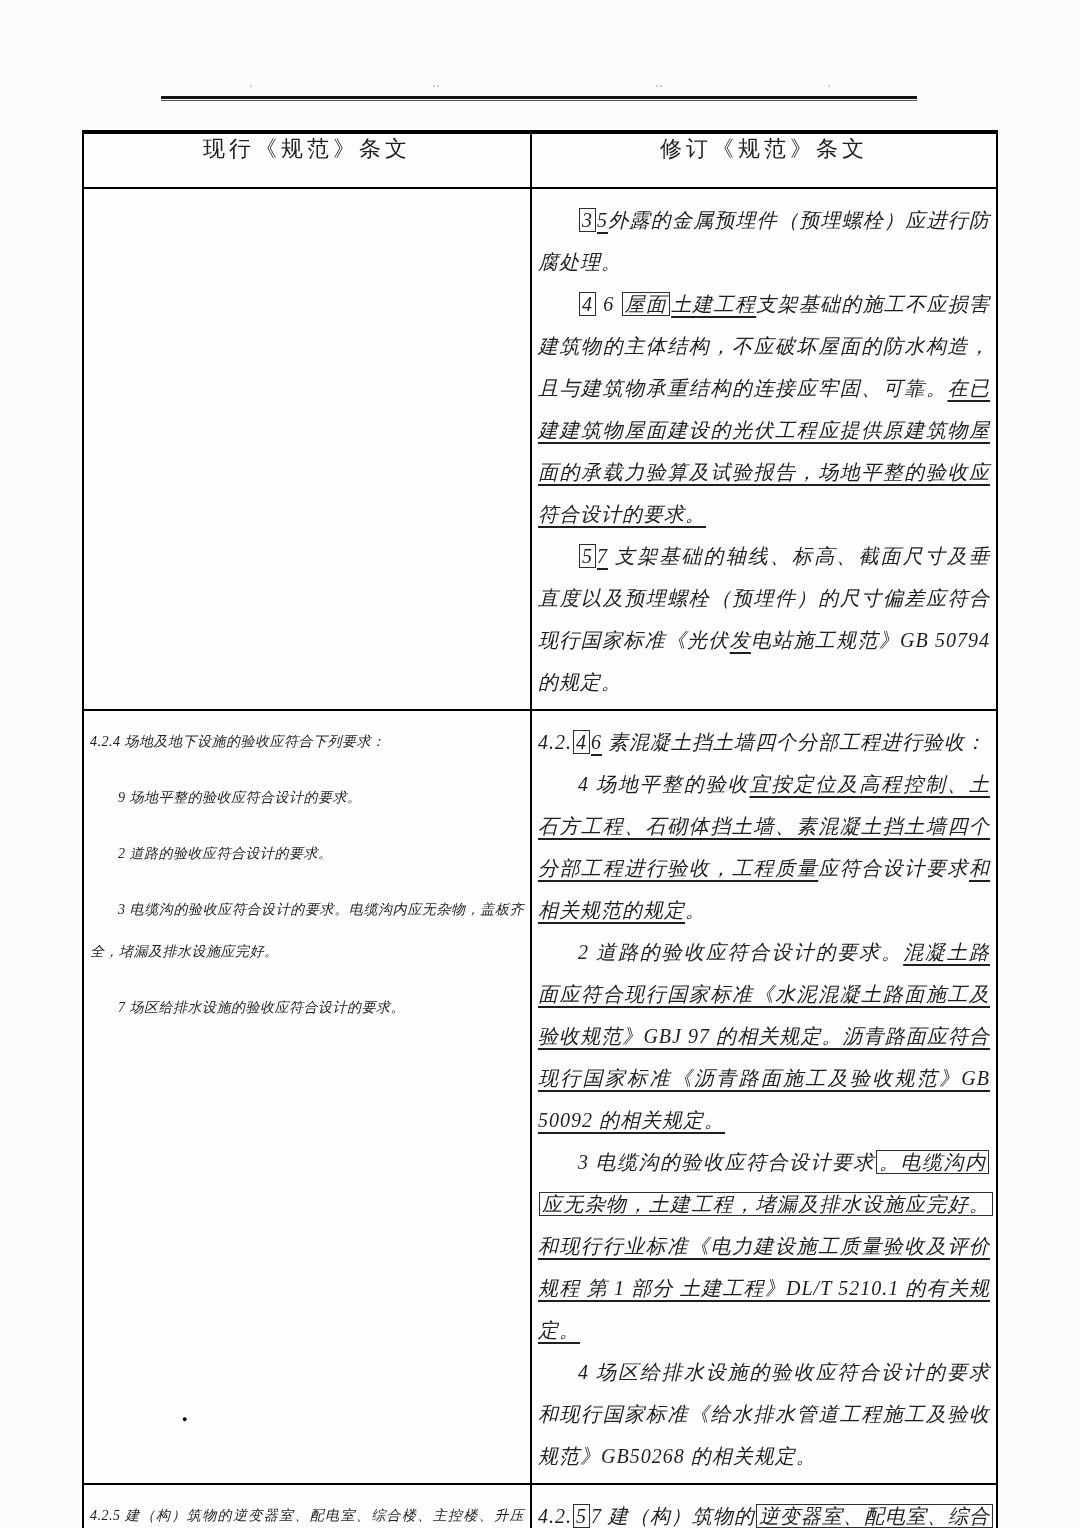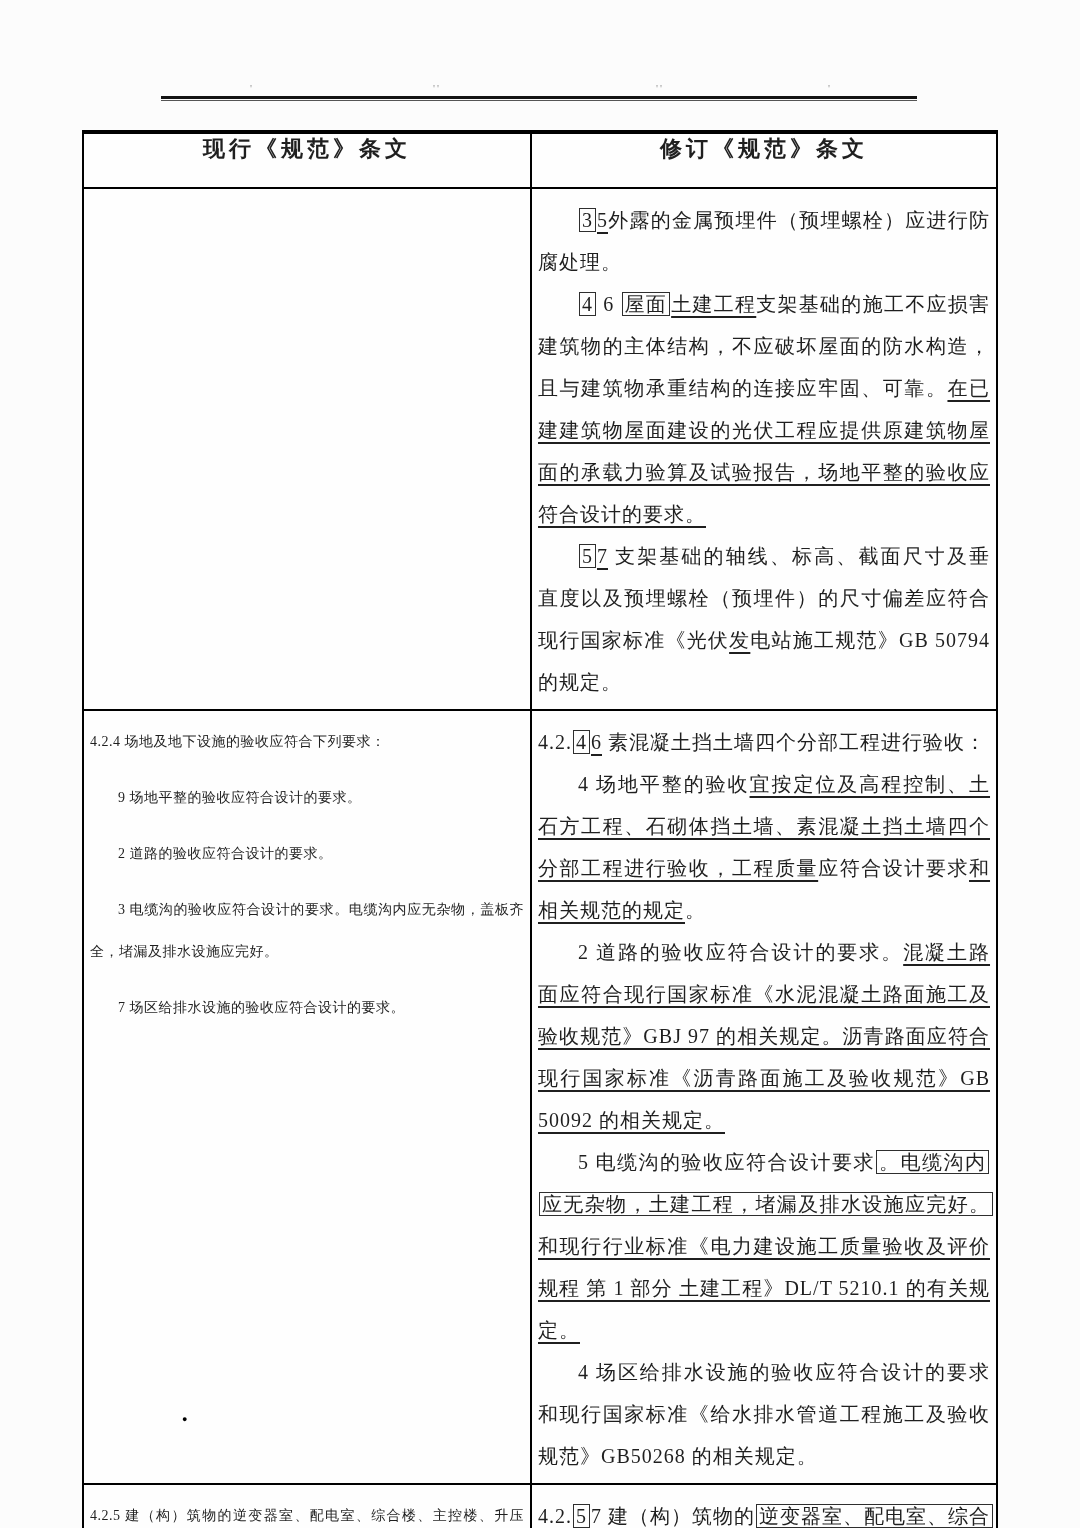--- a/index.html
+++ b/index.html
@@ -19,26 +19,26 @@
 
   table.cmp{
     position:absolute;left:82px;top:130px;width:916px;
     border-collapse:collapse;table-layout:fixed;
     background:#fefefe;
   }
   table.cmp{border:2px solid #000;border-top-width:4px;border-bottom-width:5px;}
   table.cmp td{border:2px solid #000;vertical-align:top;overflow:hidden;}
   td.hd{
     text-align:center;vertical-align:middle;
-    font-weight:bold;font-size:22px;letter-spacing:4px;
+    font-weight:normal;font-size:22px;letter-spacing:4px;
     height:53px;padding:0;
   }
   td.body-cell{
     padding:10px 6px 6px 6px;
-    font-size:20px;letter-spacing:1px;line-height:42px;
+    font-size:20px;letter-spacing:1px;line-height:42px;font-style:italic;
   }
   td.body-cell.col-left{font-size:14px;letter-spacing:0.5px;}
   .para{margin:0;text-align:justify;}
   .para.indent{text-indent:2em;}
   td.spaced .para + .para{margin-top:14px;}
 
   
   .mk-box{
     border:1.5px solid #2e2e2e;
     padding:0 2px;margin:0 1px;
@@ -86,21 +86,21 @@
             <div class="para"><span>4.2.4 场地及地下设施的验收应符合下列要求：</span></div>
             <div class="para indent"><span>9 场地平整的验收应符合设计的要求。</span></div>
             <div class="para indent"><span>2 道路的验收应符合设计的要求。</span></div>
             <div class="para indent"><span>3 电缆沟的验收应符合设计的要求。电缆沟内应无杂物，盖板齐全，堵漏及排水设施应完好。</span></div>
             <div class="para indent"><span>7 场区给排水设施的验收应符合设计的要求。</span></div>
           </td>
       <td class="body-cell">
             <div class="para"><span>4.2.</span><span class="mk-box">4</span><span class="mk-u">6</span><span> 素混凝土挡土墙四个分部工程进行验收：</span></div>
             <div class="para indent"><span>4 场地平整的验收</span><span class="mk-u">宜按定位及高程控制、土石方工程、石砌体挡土墙、素混凝土挡土墙四个分部工程进行验收，工程质量</span><span>应符合设计要求</span><span class="mk-u">和相关规范的规定</span><span>。</span></div>
             <div class="para indent"><span>2 道路的验收应符合设计的要求。</span><span class="mk-u">混凝土路面应符合现行国家标准《水泥混凝土路面施工及验收规范》GBJ 97 的相关规定。沥青路面应符合现行国家标准《沥青路面施工及验收规范》GB 50092 的相关规定。</span></div>
-            <div class="para indent"><span>5 电缆沟的验收应符合设计要求</span><span class="mk-box">。电缆沟内应无杂物，土建工程，堵漏及排水设施应完好。</span><span class="mk-u">和现行行业标准《电力建设施工质量验收及评价规程 第 1 部分 土建工程》DL/T 5210.1 的有关规定。</span></div>
+            <div class="para indent"><span>3 电缆沟的验收应符合设计要求</span><span class="mk-box">。电缆沟内应无杂物，土建工程，堵漏及排水设施应完好。</span><span class="mk-u">和现行行业标准《电力建设施工质量验收及评价规程 第 1 部分 土建工程》DL/T 5210.1 的有关规定。</span></div>
             <div class="para indent"><span>4 场区给排水设施的验收应符合设计的要求和现行国家标准《给水排水管道工程施工及验收规范》GB50268 的相关规定。</span></div>
           </td>
     </tr>
     <tr style="height:124px">
       <td class="body-cell col-left">
             <div class="para"><span>4.2.5 建（构）筑物的逆变器室、配电室、综合楼、主控楼、升压站、围栏（围墙）等分项工程的验收应</span></div>
           </td>
       <td class="body-cell">
             <div class="para"><span>4.2.</span><span class="mk-box">5</span><span class="mk-u">7</span><span> 建（构）筑物的</span><span class="mk-box">逆变器室、配电室、综合楼、主控楼、升压站、围栏（围墙）等分项</span></div>
           </td>

